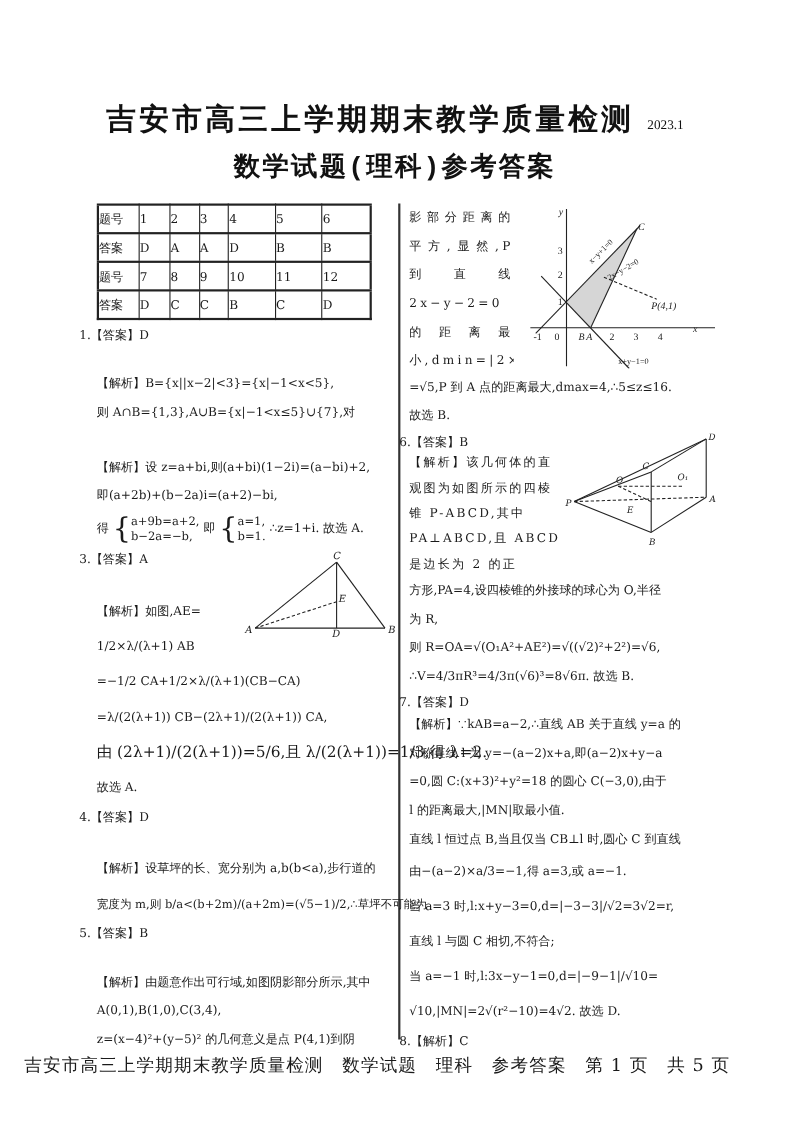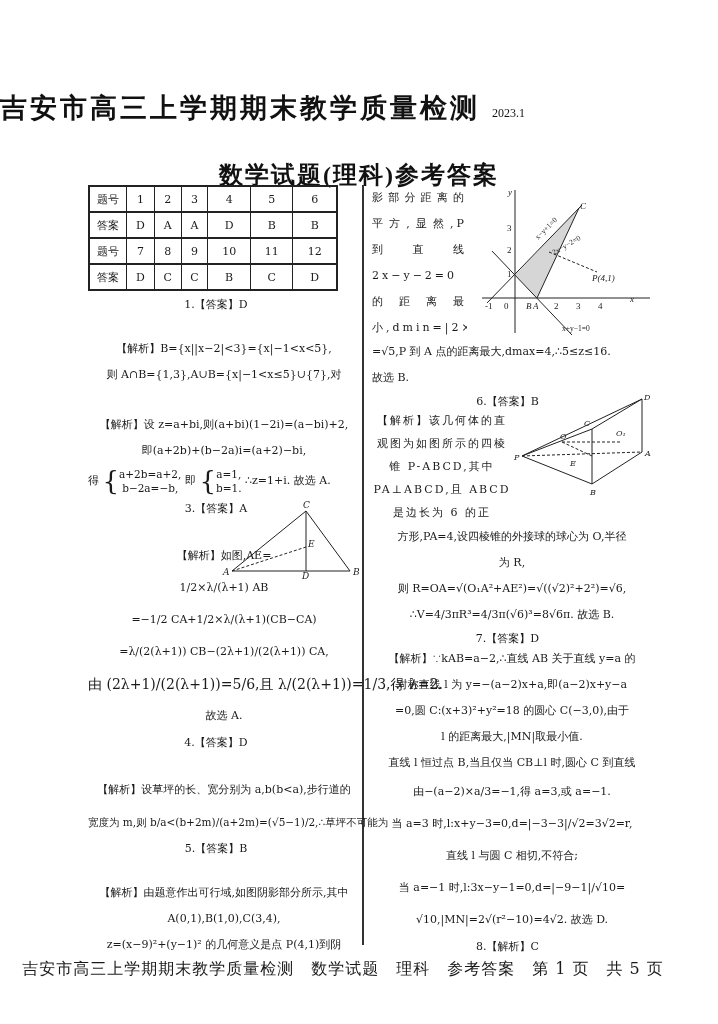--- a/index.html
+++ b/index.html
@@ -1,30 +1,30 @@
 <!DOCTYPE html>
 <html><head>
 <meta charset="utf-8">
 <style>
   html, body { margin: 0; padding: 0; background: #ffffff; }
   body { width: 718px; height: 1024px; position: relative; overflow: hidden; color: #1a1a1a;
          font-family: "DejaVu Serif", "Liberation Serif", serif; }
-  .title1 { position: absolute; left: 0; width: 718px; top: 90px; font-family: "DejaVu Sans", sans-serif; font-size: 27px; font-weight: bold; letter-spacing: 3px; color: #111; }
+  .title1 { position: absolute; left: 0; width: 718px; top: 90px; text-align: center; font-family: "DejaVu Sans", sans-serif; font-size: 27px; font-weight: bold; letter-spacing: 3px; color: #111; }
   .title1 .date { font-family: "Liberation Serif", serif; font-size: 12px; font-weight: normal; letter-spacing: 0; margin-left: 12px; }
-  .title2 { position: absolute; left: 0; width: 718px; top: 135px; text-align: center; font-family: Liberation Serif, serif; font-size: 24px; font-weight: bold; letter-spacing: 2px; color: #111; margin-top: 24px; }
+  .title2 { position: absolute; left: 0; width: 718px; top: 135px; text-align: center; font-family: Liberation Mono, monospace; font-size: 24px; font-weight: bold; letter-spacing: 2px; color: #111; }
   .col { position: absolute; font-size: 11px; line-height: 15px; }
   .col-left { left: 72px; top: 185px; width: 288px; }
   .col-right { left: 372px; top: 185px; width: 280px; }
   .divider { position: absolute; left: 362px; top: 185px; width: 2px; height: 760px; background: #333; }
   table.ans { border-collapse: collapse; margin-left: 16px; width: 250px; font-size: 11px; }
-  table.ans td { border: 1px solid #222; height: 24px; text-align: center; padding: 0; }
+  table.ans td { border: 1px solid #222; height: 24px; text-align: left; padding: 0; }
   table.ans tr { border-top: 2px solid #222; }
   table.ans { border: 2px solid #222; }
   .p { margin: 0; white-space: nowrap; }
-  .q { margin-top: 3px; text-align: center; }
+  .q { margin-top: 3px; }
   .ind { padding-left: 16px; margin-top: 24px; }
   .row { display: block; }
   .lh24 { line-height: 26px; }
   .lh30 { line-height: 32px; }
   .fig { position: absolute; }
   .footer { position: absolute; left: 0; width: 686px; top: 959px; text-align: center; font-size: 16px; letter-spacing: 1px; }
   .narrow { width: 95px; white-space: normal; text-align: justify; line-height: 26px; letter-spacing: 3px; }
   .narrow2 { width: 140px; white-space: normal; line-height: 23px; letter-spacing: 2px; }
 </style>
 </head>
@@ -86,21 +86,21 @@
   </div>
 
   <div class="q">
     <div class="ind lh24">
       <div class="p">【解析】设 z=a+bi,则(a+bi)(1−2i)=(a−bi)+2,</div>
       <div class="p">即(a+2b)+(b−2a)i=(a+2)−bi,</div>
       <div class="p" style="display:flex;align-items:center;height:34px">
         <span>得&nbsp;</span>
         <span style="font-size:26px;line-height:26px">{</span>
         <span style="display:inline-block;line-height:14px;font-size:10.5px">
-            <span class="row">a+2b=a+2,</span>
+            <span class="row">a+9b=a+2,</span>
             <span class="row">b−2a=−b,</span>
           </span>
         <span>&nbsp;即&nbsp;</span>
         <span style="font-size:26px;line-height:26px">{</span>
         <span style="display:inline-block;line-height:14px;font-size:10.5px">
             <span class="row">a=1,</span>
             <span class="row">b=1.</span>
           </span>
         <span>&nbsp;</span>
           <span>∴z=1+i. 故选 A.</span>
@@ -142,21 +142,21 @@
       <div class="p">【解析】设草坪的长、宽分别为 a,b(b&lt;a),步行道的</div>
       <div class="p" style="font-size:10.5px">宽度为 m,则 b/a&lt;(b+2m)/(a+2m)=(√5−1)/2,∴草坪不可能为</div>
     </div>
   </div>
 
   <div class="q">
     <div class="p">5.【答案】B</div>
     <div class="ind lh24">
       <div class="p">【解析】由题意作出可行域,如图阴影部分所示,其中</div>
       <div class="p">A(0,1),B(1,0),C(3,4),</div>
-      <div class="p">z=(x−9)²+(y−1)² 的几何意义是点 P(4,1)到阴</div>
+      <div class="p">z=(x−4)²+(y−5)² 的几何意义是点 P(4,1)到阴</div>
     </div>
   </div>
 </div>
 
 <div class="col col-right">
   <div class="narrow" style="height:150px;overflow:hidden">影部分距离的平方,显然,P 到直线 2x−y−2=0 的距离最小,dmin=|2×4−1−2|/√5</div>
 
   <svg class="fig" style="left:110px;top:0px" width="170" height="150" viewBox="0 0 170 150">
     <g stroke="#222" stroke-width="1" fill="none">
       <line x1="0" y1="113" x2="168" y2="113"></line>
@@ -190,21 +190,21 @@
     </g>
   </svg>
 
   <div class="lh24" style="margin-top:4px">
     <div class="p">=√5,P 到 A 点的距离最大,dmax=4,∴5≤z≤16.</div>
     <div class="p">故选 B.</div>
   </div>
 
   <div class="q" style="position:relative">
     <div class="p" style="margin-left:-9px">6.【答案】B</div>
-    <div class="narrow2">【解析】该几何体的直观图为如图所示的四棱锥 P-ABCD,其中 PA⊥ABCD,且 ABCD 是边长为 6 的正</div>
+    <div class="narrow2">【解析】该几何体的直观图为如图所示的四棱锥 P-ABCD,其中 PA⊥ABCD,且 ABCD 是边长为 2 的正</div>
     <div class="lh24">
       <div class="p">方形,PA=4,设四棱锥的外接球的球心为 O,半径</div>
       <div class="p">为 R,</div>
       <div class="p">则 R=OA=√(O₁A²+AE²)=√((√2)²+2²)=√6,</div>
       <div class="p">∴V=4/3πR³=4/3π(√6)³=8√6π. 故选 B.</div>
     </div>
     <svg class="fig" style="left:140px;top:0px" width="140" height="105" viewBox="0 0 140 105">
       <g stroke="#222" stroke-width="1" fill="none">
         <line x1="10" y1="62" x2="130" y2="5"></line>
         <line x1="10" y1="62" x2="80" y2="35"></line>

